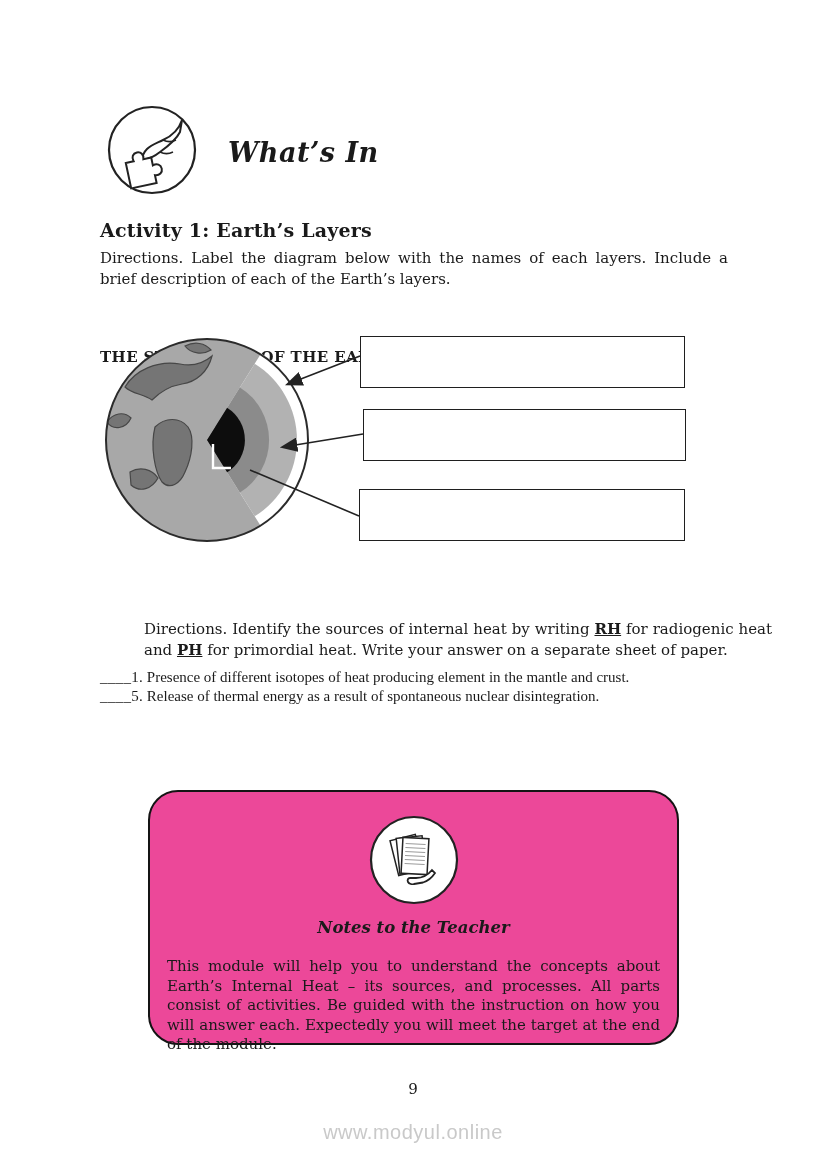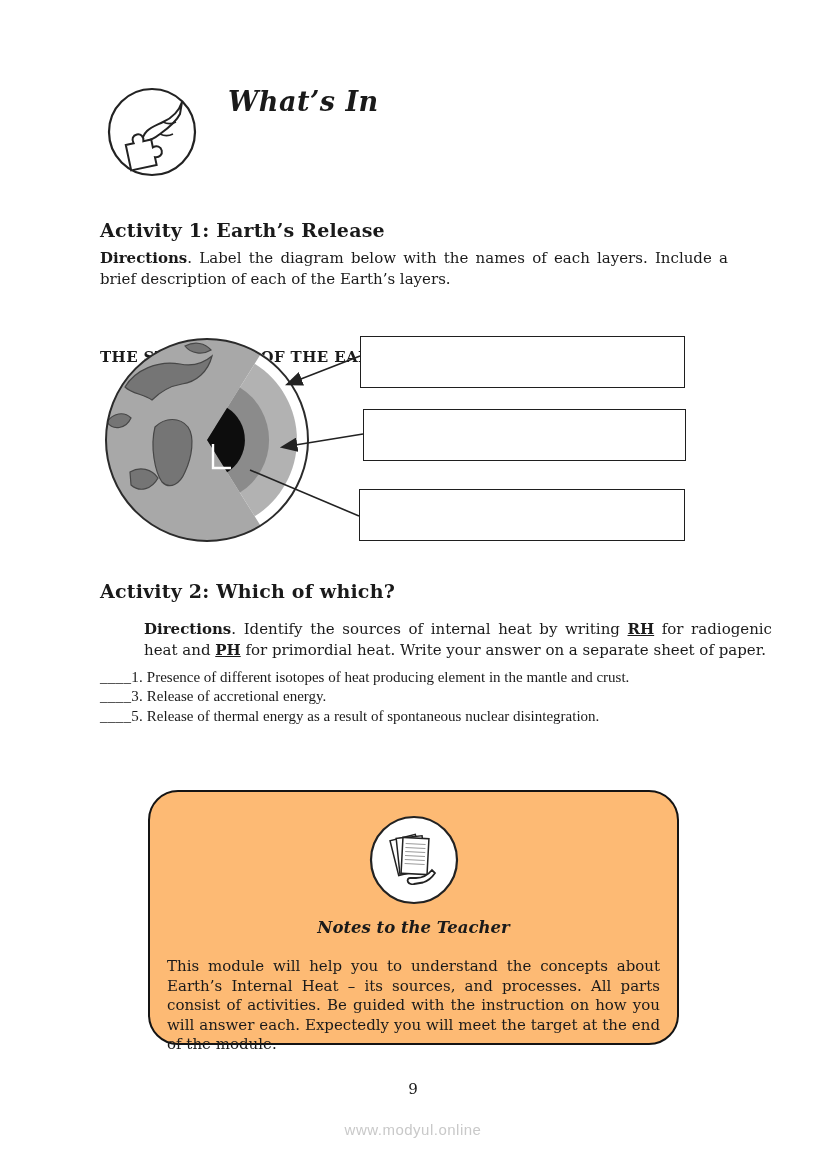--- a/index.html
+++ b/index.html
@@ -11,23 +11,24 @@
     margin: 0 auto;
     background: #ffffff;
     font-family: "DejaVu Serif", "Liberation Serif", serif;
     color: #1a1a1a;
     overflow: hidden;
   }
 
   
   .header-row {
     position: absolute;
-    top: 86px;
+    top: 104px;
     left: 106px;
     display: flex;
+    align-items: center;
     gap: 30px;
   }
   .whats-in-title {
     font-size: 27px;
     font-weight: bold;
     font-style: italic;
     letter-spacing: 0.5px;
   }
 
   
@@ -44,21 +45,21 @@
   .directions {
     position: absolute;
     left: 100px;
     width: 628px;
     font-size: 15px;
     line-height: 1.38;
     text-align: justify;
   }
   .a1-directions { top: 248px; }
   .a2-directions { top: 619px; margin-left: 44px; }
-  .bold { font-weight: bold; }
+  .bold { font-weight: normal; }
   .bu { font-weight: bold; text-decoration: underline; }
 
   .diagram-title {
     position: absolute;
     top: 301px;
     left: 100px;
     width: 628px;
     text-align: left;
     font-size: 15px;
     font-weight: bold;
@@ -106,21 +107,21 @@
 
   
   .notes-box {
     position: absolute;
     top: 790px;
     left: 148px;
     width: 531px;
     height: 255px;
     border: 2px solid #141414;
     border-radius: 30px;
-    background: #fdba74;
+    background: #ec4899;
     display: flex;
     flex-direction: column;
     align-items: center;
     padding: 22px 22px 0 22px;
   }
   .notes-title {
     margin-top: 8px;
     font-size: 16.5px;
     font-weight: bold;
     font-style: italic;
@@ -140,21 +141,21 @@
     width: 826px;
     text-align: center;
     font-size: 15px;
   }
   .watermark {
     position: absolute;
     top: 1121px;
     left: 0;
     width: 826px;
     text-align: center;
-    font-size: 15px;
+    font-size: 20px;
     color: #c9c9c9;
     font-family: "Liberation Sans", sans-serif;
     letter-spacing: 0.5px;
   }
 </style>
 </head>
 <body>
 
 <div class="page">
 
@@ -163,21 +164,21 @@
       <svg width="92" height="92" viewBox="0 0 92 92">
         <circle cx="46" cy="46" r="43" fill="#ffffff" stroke="#222222" stroke-width="2.2"></circle>
         <path d="M76,16 C73,25 66,32 57,36 C51,39 45,41 41,45 C38,48 36,52 37,56 C43,55 49,52 54,48 C61,43 70,36 74,28 Z" fill="#ffffff" stroke="#222222" stroke-width="2"></path>
         <path d="M57,36 C61,38 66,38 70,36 M54,48 C58,50 63,50 67,48" fill="none" stroke="#222222" stroke-width="1.5"></path>
         <path d="M22,56 h8 c-1.5,-4.5 1,-8 5,-8 s6.5,3.5 5,8 h8 v8 c4.5,-1.5 8,1 8,5 s-3.5,6.5 -8,5 v8 h-26 z" transform="rotate(-12 35 68)" fill="#ffffff" stroke="#222222" stroke-width="2"></path>
       </svg>
     </span>
     <span class="whats-in-title">What’s In</span>
   </div>
 
-  <div class="activity-title a1-title">Activity 1: Earth’s Release</div>
+  <div class="activity-title a1-title">Activity 1: Earth’s Layers</div>
 
   <div class="directions a1-directions">
     <span class="bold">Directions</span><span>. Label the diagram below with the names of each layers.  Include a brief description of each of the Earth’s layers.</span>
   </div>
 
   <div class="diagram-title">THE STRUCTURE OF THE EARTH</div>
 
   <div class="diagram">
 
     <div class="globe-wrap">
@@ -221,32 +222,28 @@
       <line x1="260" y1="28" x2="188" y2="56" stroke="#222222" stroke-width="1.6" marker-end="url(#arrow)"></line>
       <line x1="263" y1="106" x2="183" y2="119" stroke="#222222" stroke-width="1.6" marker-end="url(#arrow)"></line>
       <line x1="259" y1="188" x2="150" y2="142" stroke="#222222" stroke-width="1.6"></line>
     </svg>
 
     <div class="answer-box b1"></div>
     <div class="answer-box b2"></div>
     <div class="answer-box b3"></div>
   </div>
 
-  <div class="activity-title a2-title">Activity 2: Which of which?</div>
 
   <div class="directions a2-directions">
     <span class="bold">Directions</span><span>. Identify the sources of internal heat by writing </span><span class="bu">RH</span><span> for radiogenic heat and </span><span class="bu">PH</span><span> for primordial heat. Write your answer on a separate sheet of paper.</span>
   </div>
 
   <div class="q-list">
     <div class="q-item">
       <span class="q-prefix">____1.</span> <span>Presence of different isotopes of heat producing element in the mantle and crust.</span>
-    </div>
-    <div class="q-item">
-      <span class="q-prefix">____3.</span> <span>Release of accretional energy.</span>
     </div>
     <div class="q-item">
       <span class="q-prefix">____5.</span> <span>Release of thermal energy as a result of spontaneous nuclear disintegration.</span>
     </div>
   </div>
 
   <div class="notes-box">
     <span>
       <svg width="92" height="92" viewBox="0 0 92 92">
         <circle cx="46" cy="46" r="43" fill="#ffffff" stroke="#222222" stroke-width="2.2"></circle>

